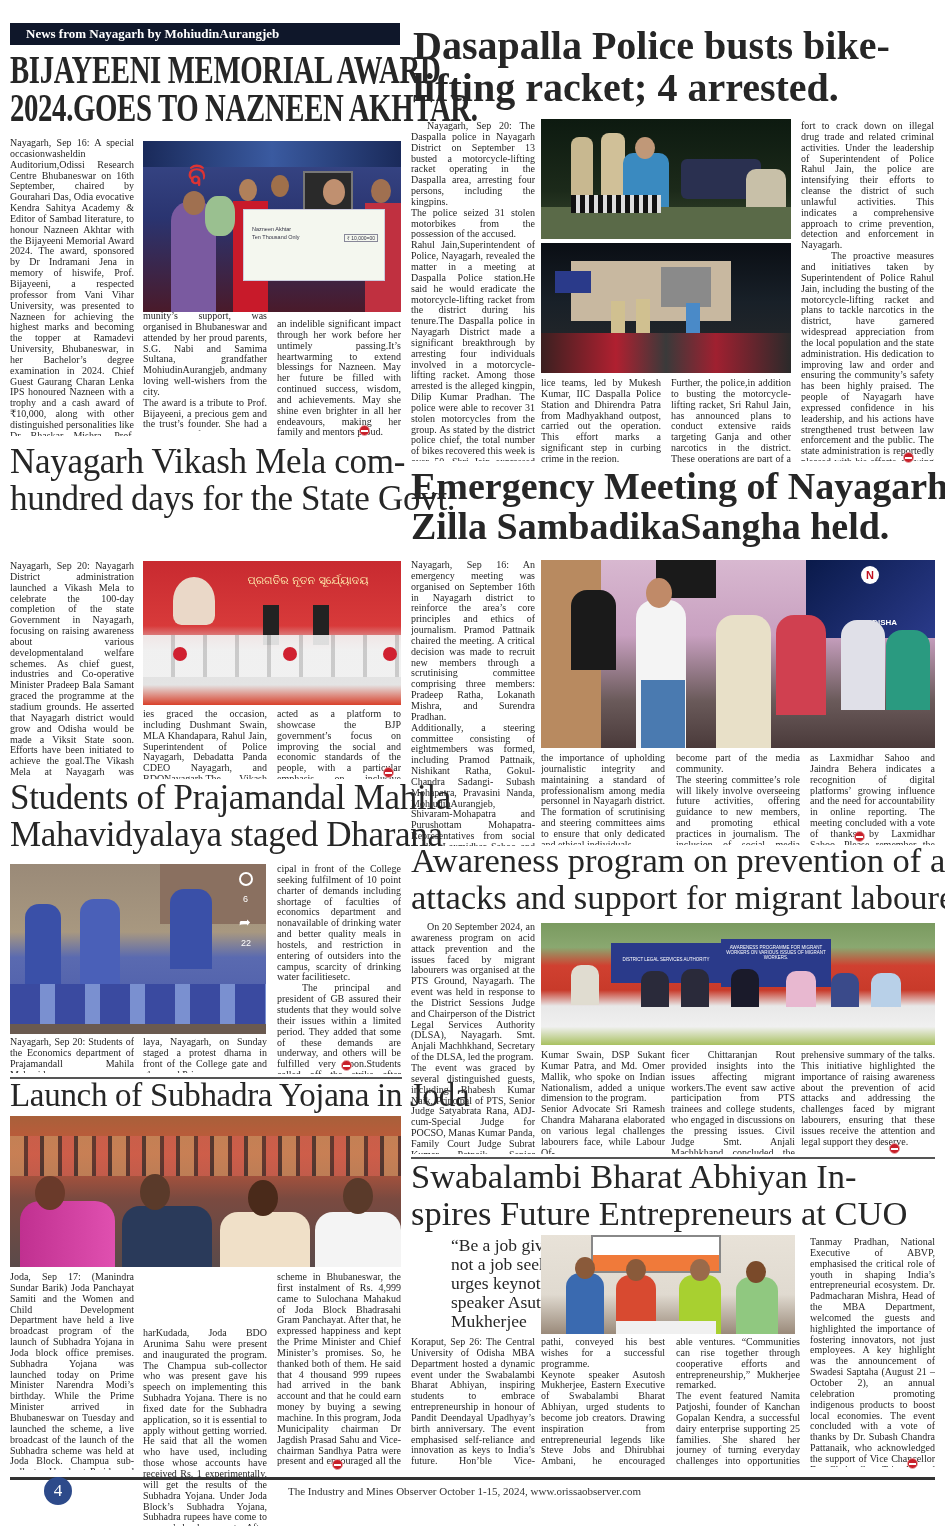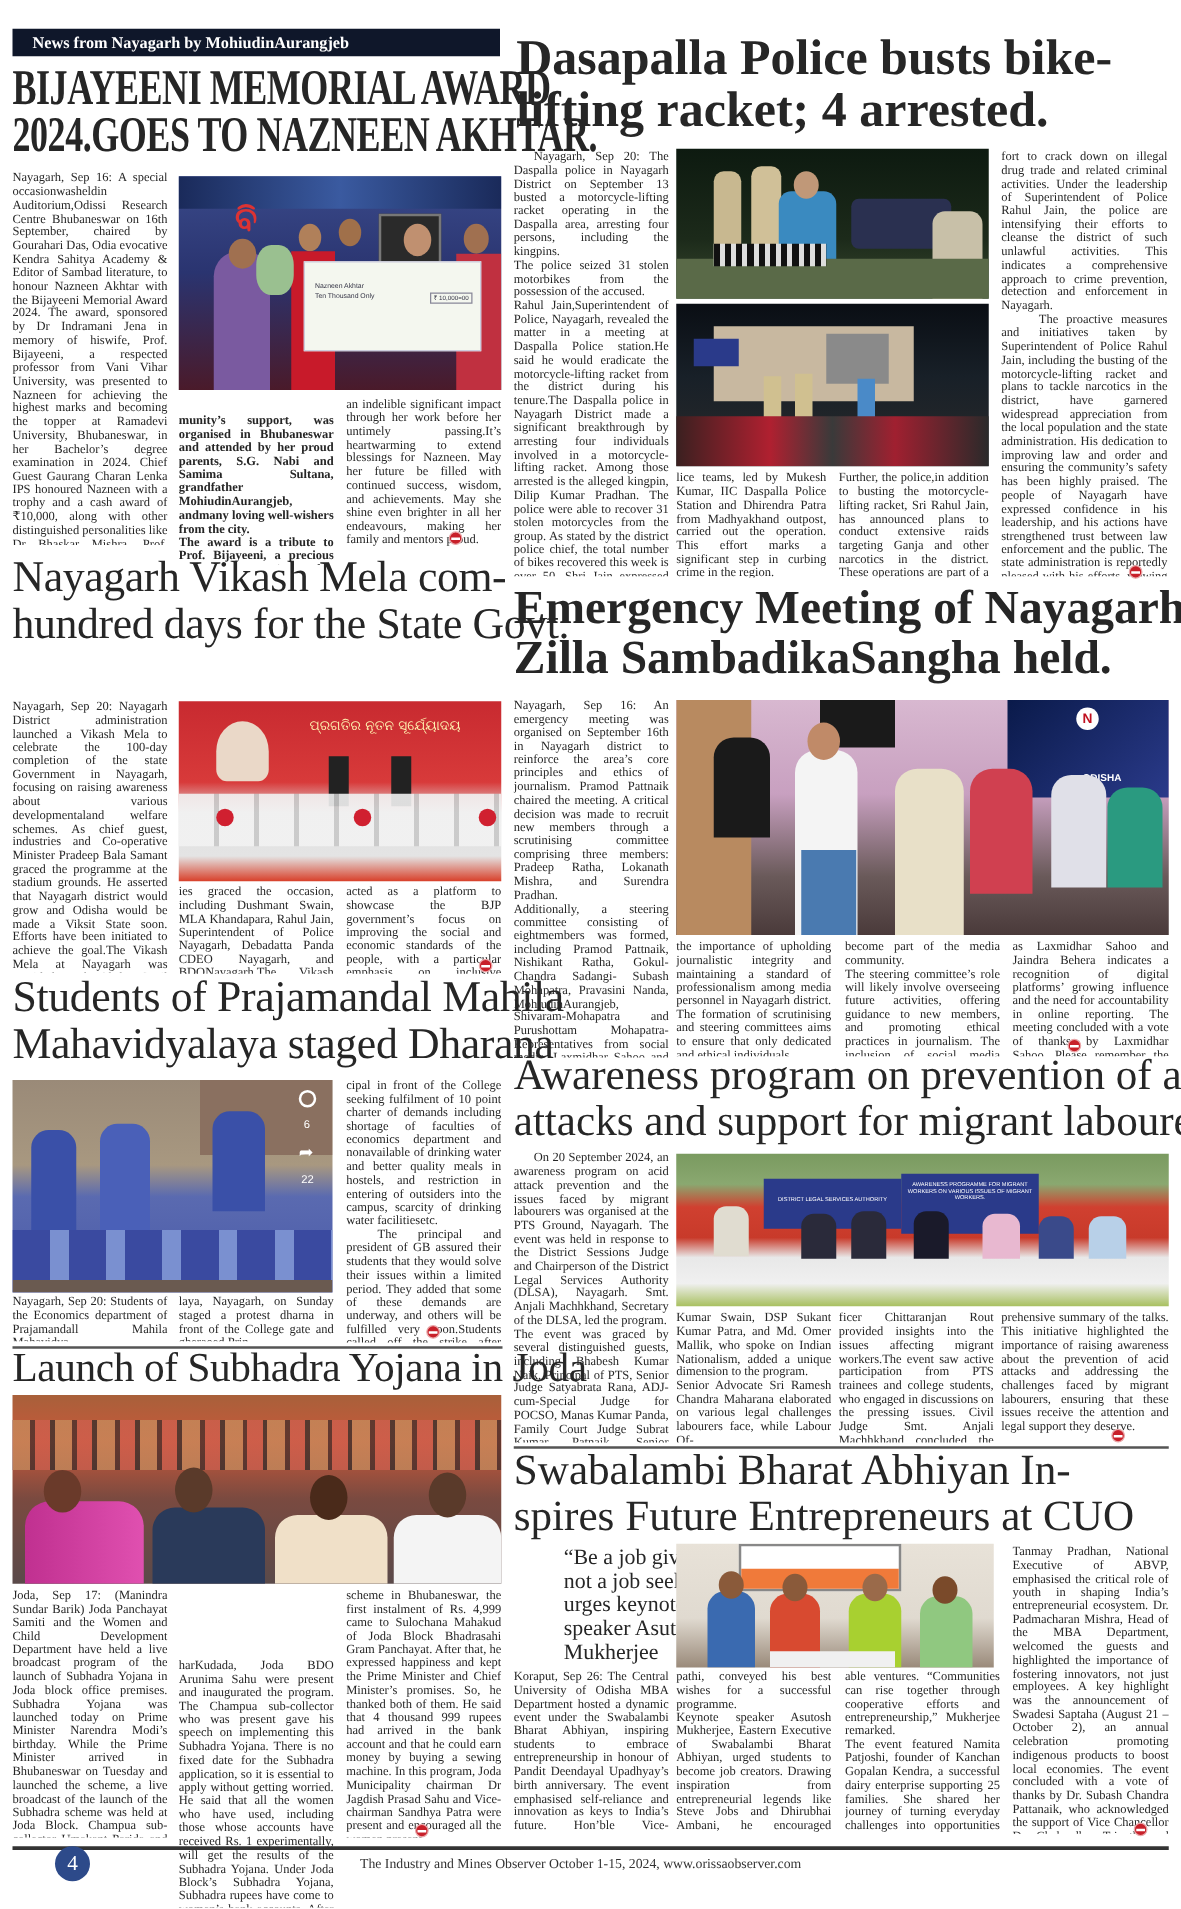--- a/index.html
+++ b/index.html
@@ -47,21 +47,21 @@
   <div class="abs" style="left:180px;top:38px;width:22px;height:26px;background:#c09070;border-radius:50%;"></div>
   <div class="abs" style="left:228px;top:38px;width:20px;height:24px;background:#a07050;border-radius:50%;"></div>
   <div class="abs" style="left:222px;top:62px;width:36px;height:109px;background:#c03040;"></div>
   <div class="abs" style="left:62px;top:55px;width:30px;height:40px;background:#9ac090;border-radius:40%;"></div>
   <div class="abs" style="left:100px;top:68px;width:142px;height:72px;background:#f4f7ef;border:1px solid #ccd;font-family:'Liberation Sans',sans-serif;">
     <div class="abs" style="left:8px;top:16px;font-size:5.5px;color:#334;">Nazneen Akhtar</div>
     <div class="abs" style="left:8px;top:24px;font-size:5.5px;color:#334;">Ten Thousand Only</div>
     <div class="abs" style="left:100px;top:24px;font-size:5px;color:#334;border:1px solid #889;padding:0 2px;">₹ 10,000=00</div>
   </div>
 </div>
-<div class="col" style="left:143px;top:332px;width:124px;height:120px;font-weight:bold;">
+<div class="col" style="left:143px;top:311px;width:124px;height:120px;">
   <p>munity’s support, was organised in Bhubaneswar and attended by her proud parents, S.G. Nabi and Samima Sultana, grandfather MohiudinAurangjeb, andmany loving well-wishers from the city.</p>
   <p>The award is a tribute to Prof. Bijayeeni, a precious gem and the trust’s founder. She had a deep passion for education and left</p>
 </div>
 <div class="col" style="left:277px;top:319px;width:124px;height:120px;">
   <p>an indelible significant impact through her work before her untimely passing.It’s heartwarming to extend blessings for Nazneen. May her future be filled with continued success, wisdom, and achievements. May she shine even brighter in all her endeavours, making her family and mentors proud.</p>
 </div>
 <div class="logo" style="left:359px;top:425px;"></div>
 
 <div class="abs hl hl-bold" style="left:413px;top:25px;">
   <div>Dasapalla Police busts bike-</div>

